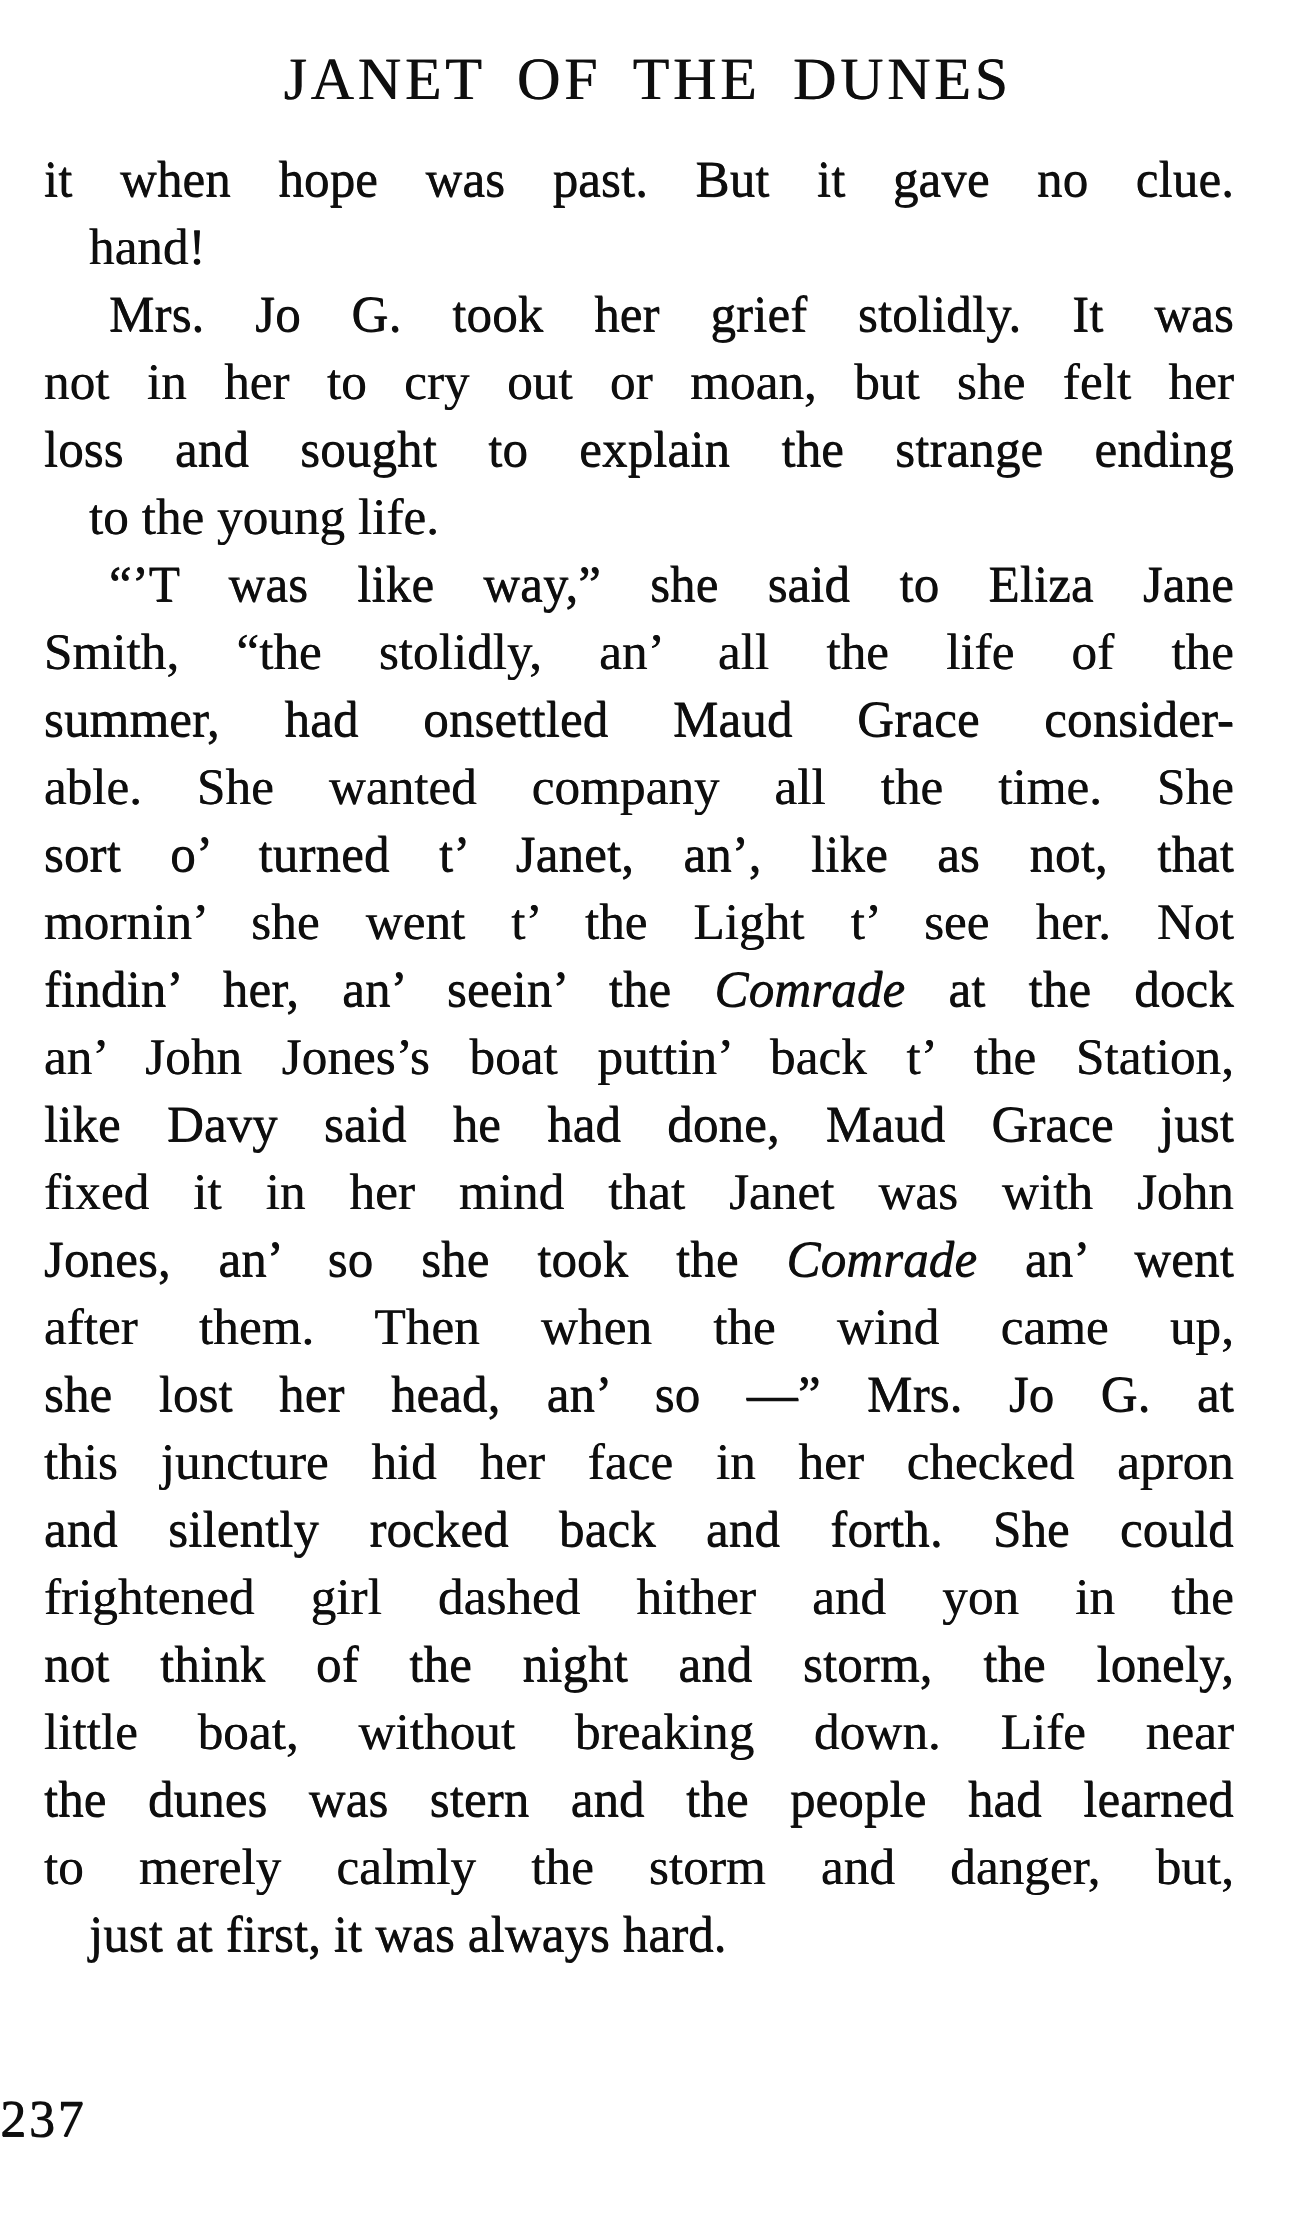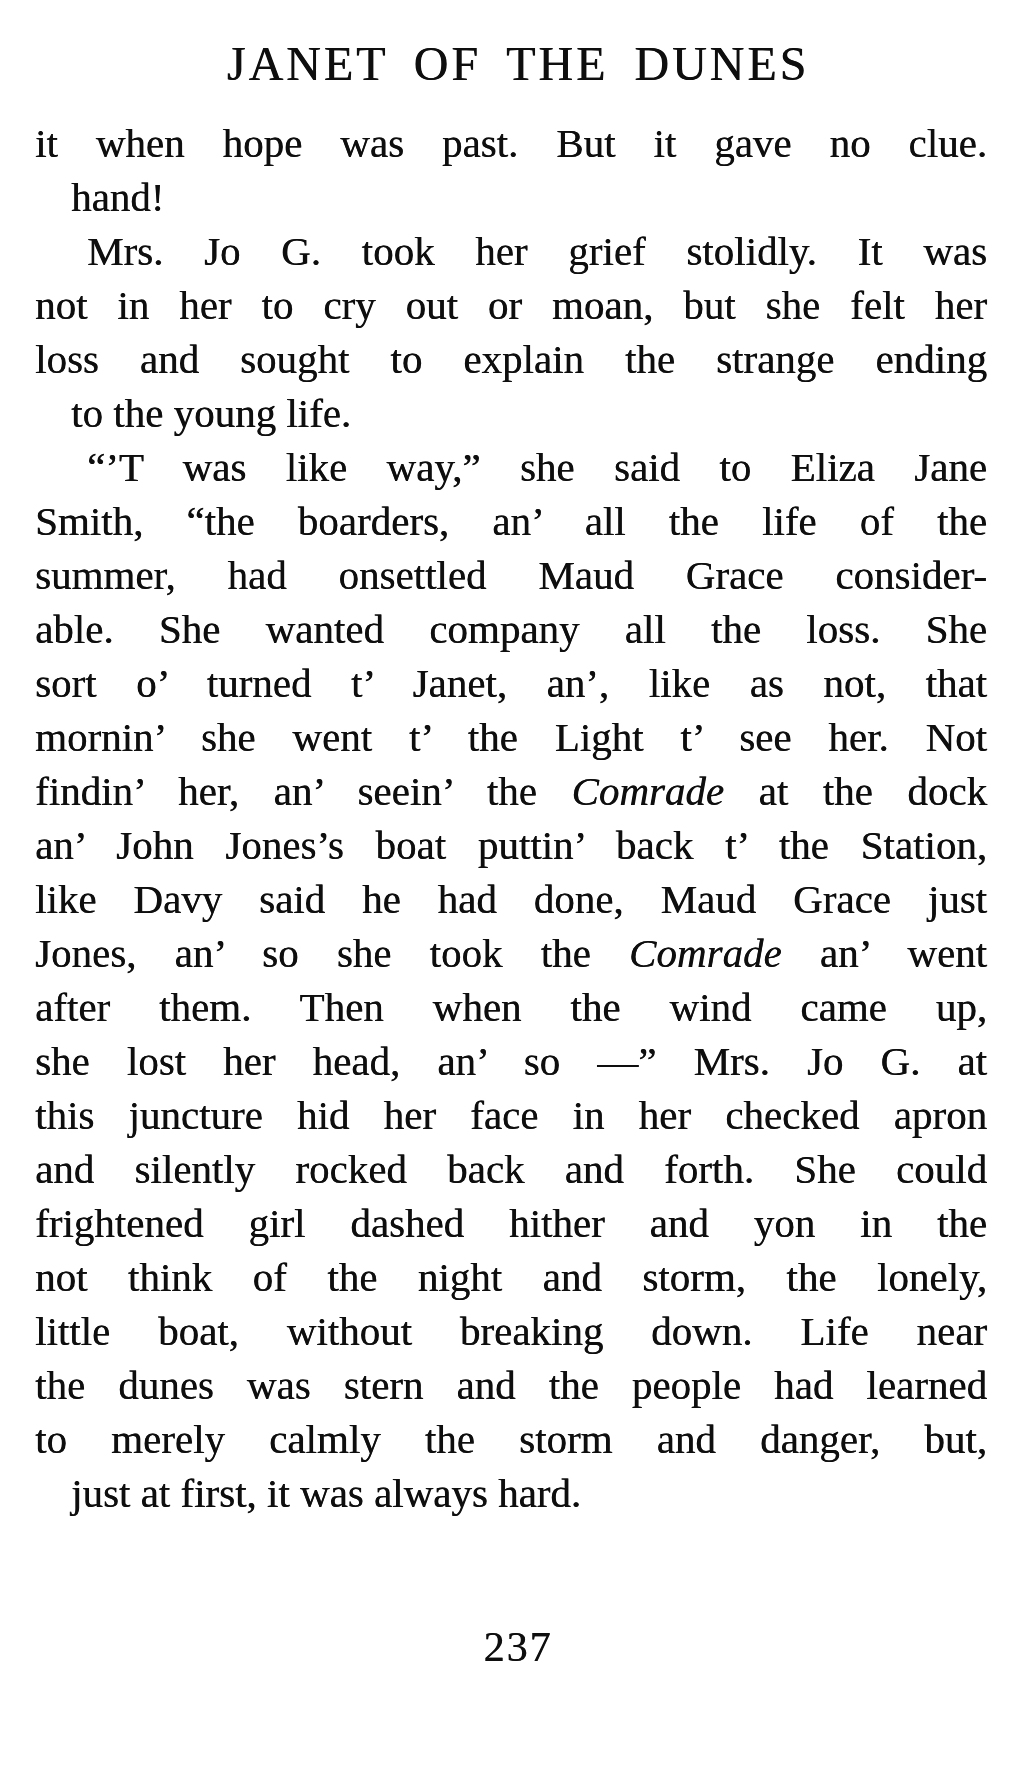--- a/index.html
+++ b/index.html
@@ -40,51 +40,52 @@
   }
   .line.para-last {
     text-align: left;
     text-align-last: left;
     margin-left: 36px;
   }
   .line.indent { text-indent: 52px; }
   .line i { font-style: italic; }
   .page-number {
     position: absolute;
-    top: 1623px;
+    top: 1672px;
     left: 0;
     width: 100%;
-    text-align: center;
+    text-align: left;
     font-size: 42px;
     letter-spacing: 2px;
     text-shadow: 0.4px 0.2px 0 #161616;
   }
 </style>
 </head>
 <body>
 
 <div class="page">
   <div class="running-head">JANET OF THE DUNES</div>
 
   <div class="body-text">
       <div class="line">it when hope was past.  But it gave no clue.</div>
       <div class="line para-last">hand!</div>
       <div class="line indent">Mrs. Jo G. took her grief stolidly.  It was</div>
       <div class="line">not in her to cry out or moan, but she felt her</div>
       <div class="line">loss and sought to explain the strange ending</div>
       <div class="line para-last">to the young life.</div>
       <div class="line indent">“’T was like way,” she said to Eliza Jane</div>
-      <div class="line">Smith, “the boarders, an’ all the life of the</div>
+      <div class="line">Smith, “the stolidly, an’ all the life of the</div>
       <div class="line">summer, had onsettled Maud Grace consider-</div>
-      <div class="line">able.  She wanted company all the loss.  She</div>
+      <div class="line">able.  She wanted company all the time.  She</div>
       <div class="line">sort o’ turned t’ Janet, an’, like as not, that</div>
       <div class="line">mornin’ she went t’ the Light t’ see her.  Not</div>
       <div class="line">findin’ her, an’ seein’ the <i>Comrade</i> at the dock</div>
       <div class="line">an’ John Jones’s boat puttin’ back t’ the Station,</div>
       <div class="line">like Davy said he had done, Maud Grace just</div>
+      <div class="line">fixed it in her mind that Janet was with John</div>
       <div class="line">Jones, an’ so she took the <i>Comrade</i> an’ went</div>
       <div class="line">after them.  Then when the wind came up,</div>
       <div class="line">she lost her head, an’ so —”  Mrs. Jo G. at</div>
       <div class="line">this juncture hid her face in her checked apron</div>
       <div class="line">and silently rocked back and forth.  She could</div>
       <div class="line">frightened girl dashed hither and yon in the</div>
       <div class="line">not think of the night and storm, the lonely,</div>
       <div class="line">little boat, without breaking down.  Life near</div>
       <div class="line">the dunes was stern and the people had learned</div>
       <div class="line">to merely calmly the storm and danger, but,</div>

